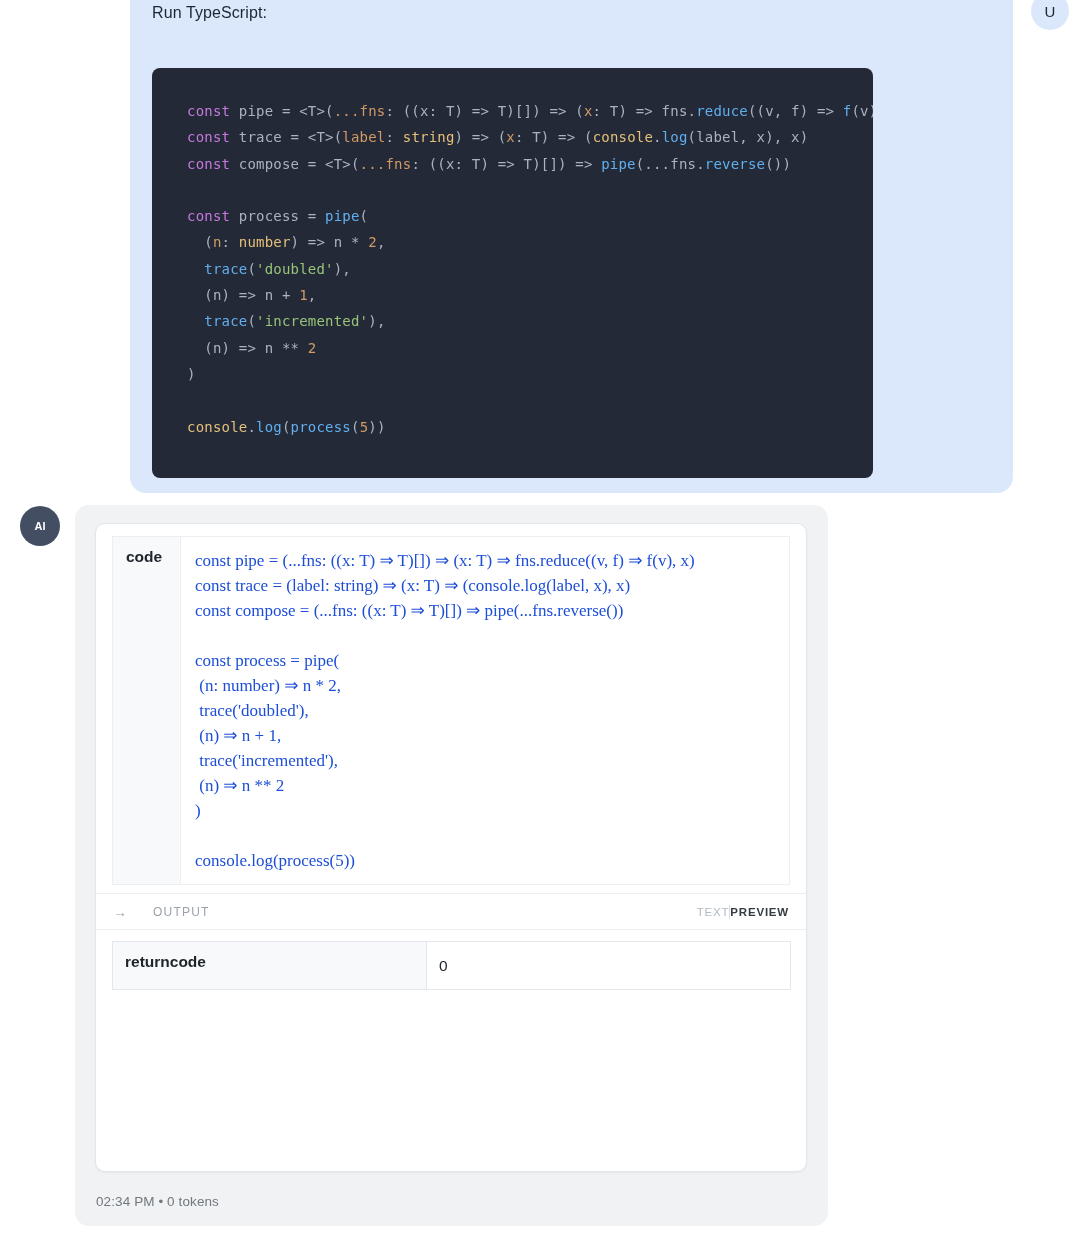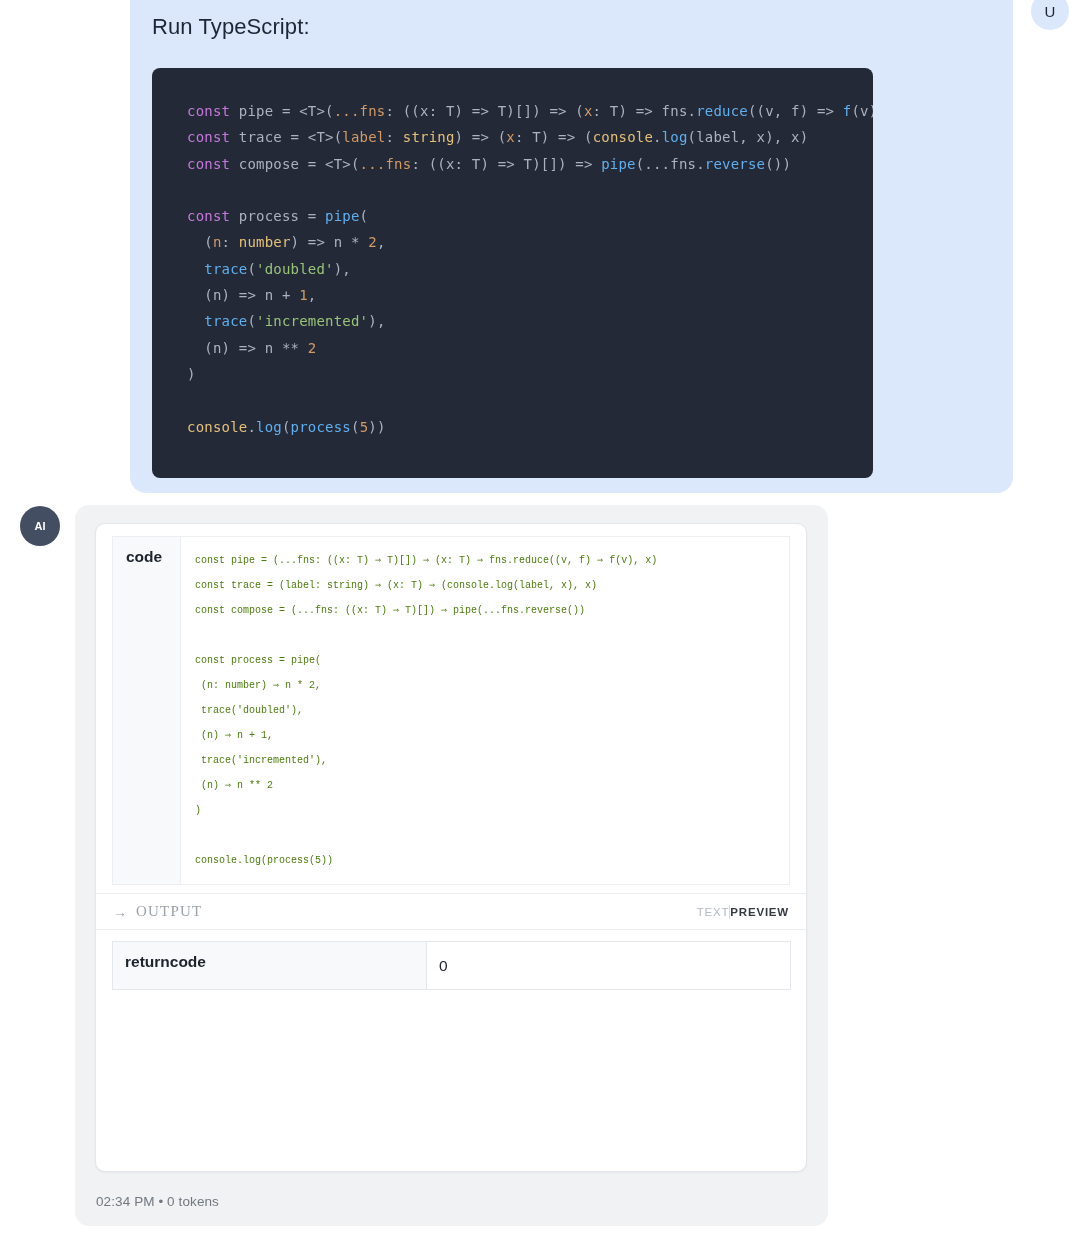--- a/index.html
+++ b/index.html
@@ -8,22 +8,22 @@
     width:1090px; height:1238px; position:relative; overflow:hidden;
     background:#ffffff; font-family:"Liberation Sans", sans-serif; color:#1d242c;
   }
 
   
   .user-bubble {
     position:absolute; left:130px; top:-16px; width:883px; height:509px;
     background:#dbe8fb; border-radius:16px;
   }
   .user-text {
-    position:absolute; left:22px; top:30px;
-    font-size:22px; color:#1c2636; letter-spacing:.1px;
+    position:absolute; left:22px; top:20px;
+    font-size:16px; color:#1c2636; letter-spacing:.1px;
   }
   .user-code-block {
     position:absolute; left:22px; top:84px; width:721px; height:410px;
     background:#232936; border-radius:8px; padding:30px 20px 0 35px; overflow:hidden;
   }
   pre.dark-code {
     margin:0; font-family:"DejaVu Sans Mono", monospace;
     font-size:14px; line-height:26.3px; letter-spacing:.2px; color:#abb3c0;
     white-space:pre;
   }
@@ -72,32 +72,32 @@
   }
 
   .param-box {
     margin:12px 16px 0; border:1px solid #eceef1; display:flex; align-items:stretch;
   }
   .param-label {
     width:68px; flex:0 0 68px; background:#f8f9fa; border-right:1px solid #eceef1;
     padding:11px 0 0 13px; font-weight:bold; font-size:15.5px; color:#1d242c;
   }
   .param-value {
-    flex:1; padding:11px 14px; font-size:10px; line-height:25px;
-    color:#4d7c0f; white-space:pre-wrap;
-    font-family:Liberation Mono, monospace;
+    flex:1; padding:11px 14px; font-size:17px; line-height:25px;
+    color:#1d4ed8; white-space:pre-wrap;
+    font-family:Liberation Serif, serif;
   }
 
   .output-bar {
     margin-top:8px; height:37px; flex:0 0 37px;
     border-top:1px solid #eceef1; border-bottom:1px solid #eceef1;
     display:flex; align-items:center; padding:0 17px;
   }
   .output-arrow { color:#9aa2ab; font-size:14px; }
-  .output-label { margin-left:9px; font-size:15px; color:#9aa2ab; letter-spacing:1.2px;font-family:Liberation Serif, serif; }
+  .output-label { margin-left:26px; font-size:12px; color:#9aa2ab; letter-spacing:1.2px; }
   .output-tabs { margin-left:auto; display:flex; align-items:center; }
   .tab { font-size:11.5px; letter-spacing:.8px; cursor:default; }
   .tab-inactive { color:#b3bac1; }
   .tab-active { color:#333a42; font-weight:bold; }
   .tab-divider { width:1px; height:14px; background:#d8dce0; }
 
   table.output-table {
     margin:11px 16px 0; border-collapse:collapse; width:679px;
     font-size:15.5px;
   }

